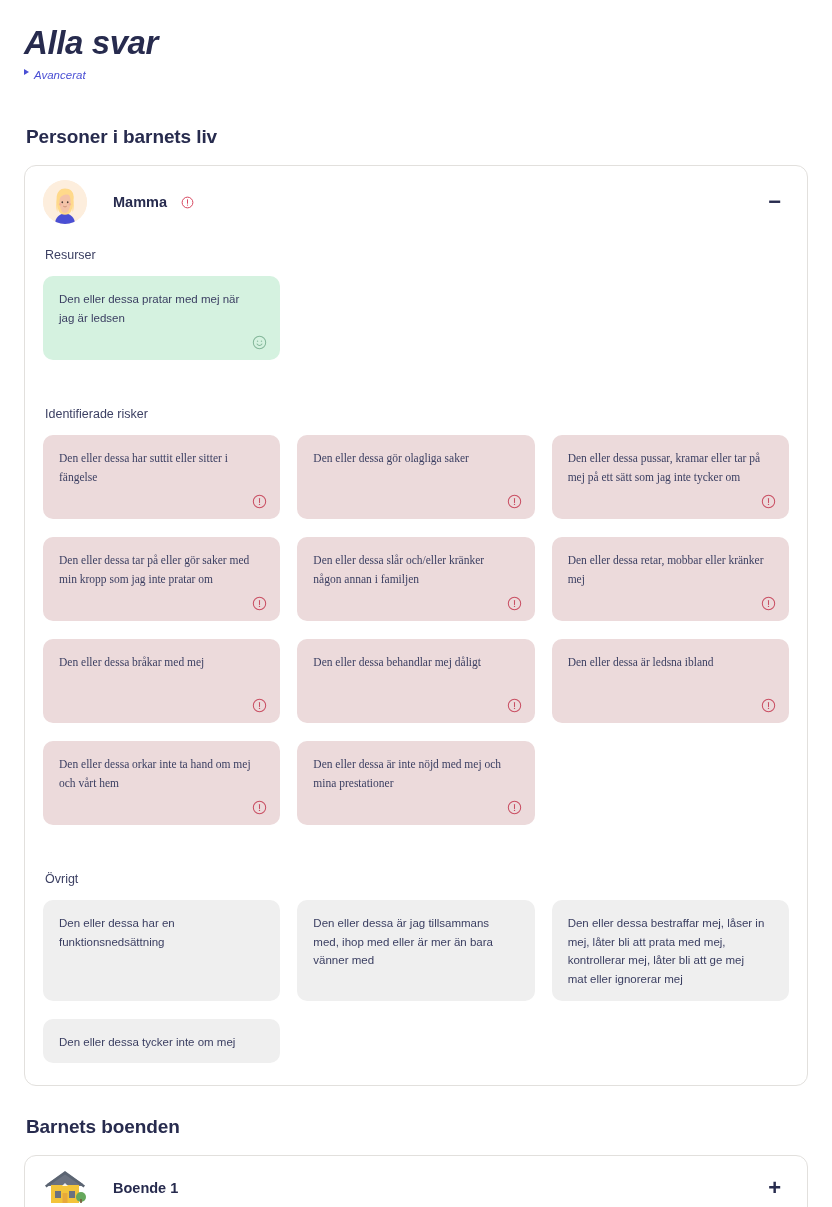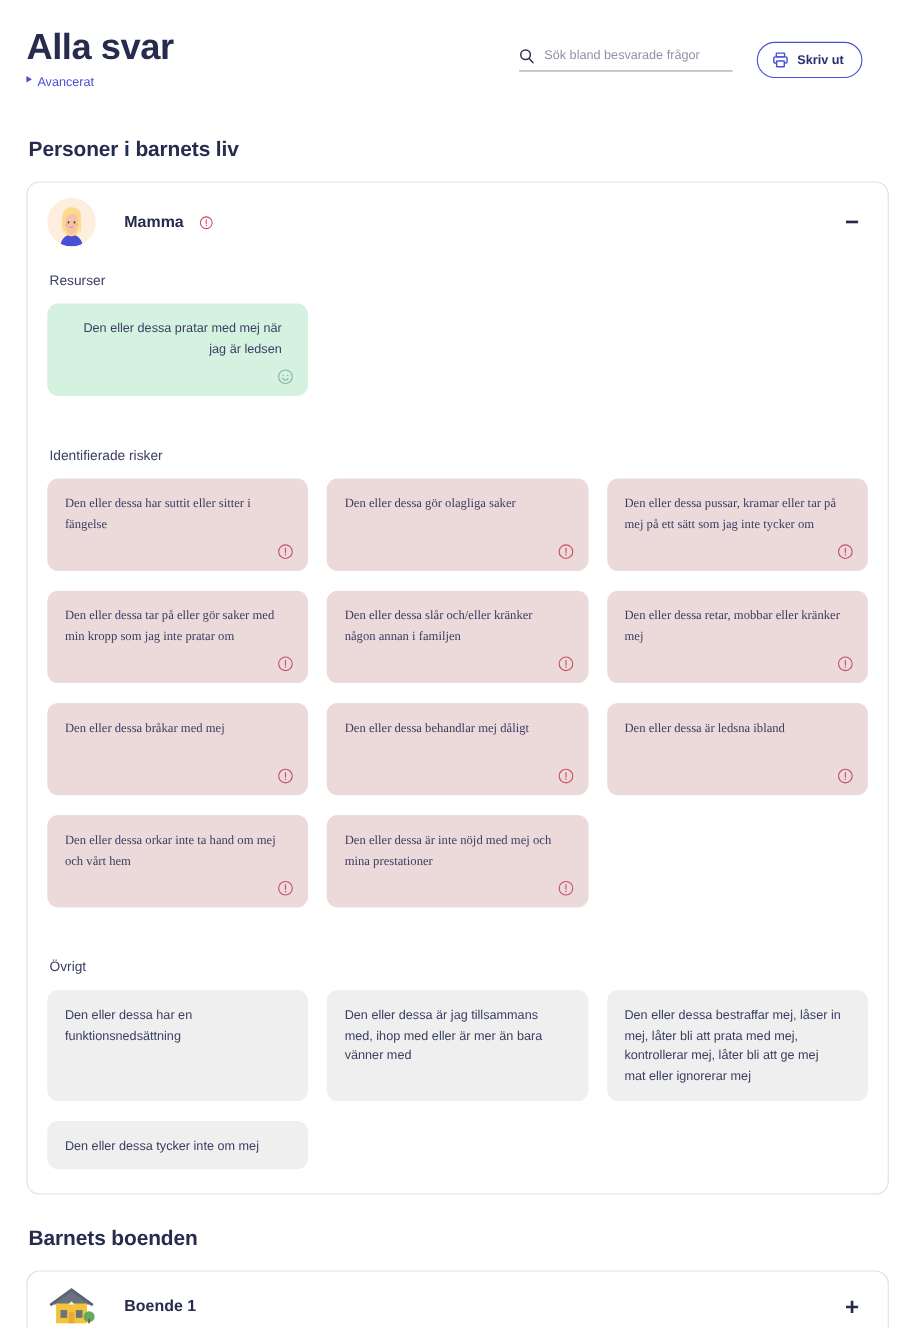--- a/index.html
+++ b/index.html
@@ -25,20 +25,21 @@
   
   .header {
     position: relative;
     height: 100px;
     display: flex;
     align-items: flex-start;
   }
 
   .title-block {
     padding-top: 26px;
+    font-style: italic;
   }
 
   .page-title {
     font-size: 33px;
     font-weight: 700;
     letter-spacing: -0.4px;
     color: #272b4e;
     line-height: 1.05;
   }
 
@@ -199,21 +200,21 @@
     position: absolute;
     right: 13px;
     bottom: 10px;
     line-height: 0;
   }
 
   .card.resource { background: #d5f2e0; }
   .card.risk     { background: #ecdadb; font-family: Liberation Serif, serif; }
   .card.other    { background: #efefef; }
 
-  .card-grid.resources { grid-template-columns: repeat(3, 1fr); text-align: right; }
+  .card-grid.resources { grid-template-columns: repeat(3, 1fr); }
 
   
   .bottom-section { margin-top: 30px; }
 
   .panel.compact { padding: 0 18px; }
 
   .housing-header {
     display: flex;
     align-items: center;
     height: 64px;
@@ -240,42 +241,20 @@
 
   <div class="header">
     <div class="title-block">
       <h1 class="page-title">Alla svar</h1>
       <div class="advanced-link">
         <span class="advanced-caret"></span>
         <span>Avancerat</span>
       </div>
     </div>
 
-    <div class="header-right">
-      <div class="search-wrap">
-        <span class="search-icon">
-          <svg width="14" height="14" viewBox="0 0 16 16" fill="none">
-            <circle cx="6.6" cy="6.6" r="5" stroke="#2b2f4e" stroke-width="1.5"></circle>
-            <line x1="10.3" y1="10.6" x2="14.4" y2="14.8" stroke="#2b2f4e" stroke-width="1.5" stroke-linecap="round"></line>
-          </svg>
-        </span>
-        <input class="search-input" type="text" placeholder="Sök bland besvarade frågor" style="">
-      </div>
-
-      <button class="print-btn">
-        <span class="print-icon">
-          <svg width="15" height="15" viewBox="0 0 16 16" fill="none">
-            <rect x="4" y="1.4" width="8" height="3.6" stroke="#4a4fd4" stroke-width="1.4" rx="0.4"></rect>
-            <rect x="1.6" y="5" width="12.8" height="6" stroke="#4a4fd4" stroke-width="1.4" rx="1"></rect>
-            <rect x="4.3" y="9" width="7.4" height="5.5" fill="#fff" stroke="#4a4fd4" stroke-width="1.4" rx="0.5"></rect>
-          </svg>
-        </span>
-        <span>Skriv ut</span>
-      </button>
-    </div>
   </div>
 
   <h2 class="section-title">Personer i barnets liv</h2>
 
   <div class="panel">
 
     <div class="panel-header">
       <div class="avatar">
         <svg width="44" height="44" viewBox="0 0 44 44">
           <circle cx="22" cy="22" r="22" fill="#fdeedd"></circle>

